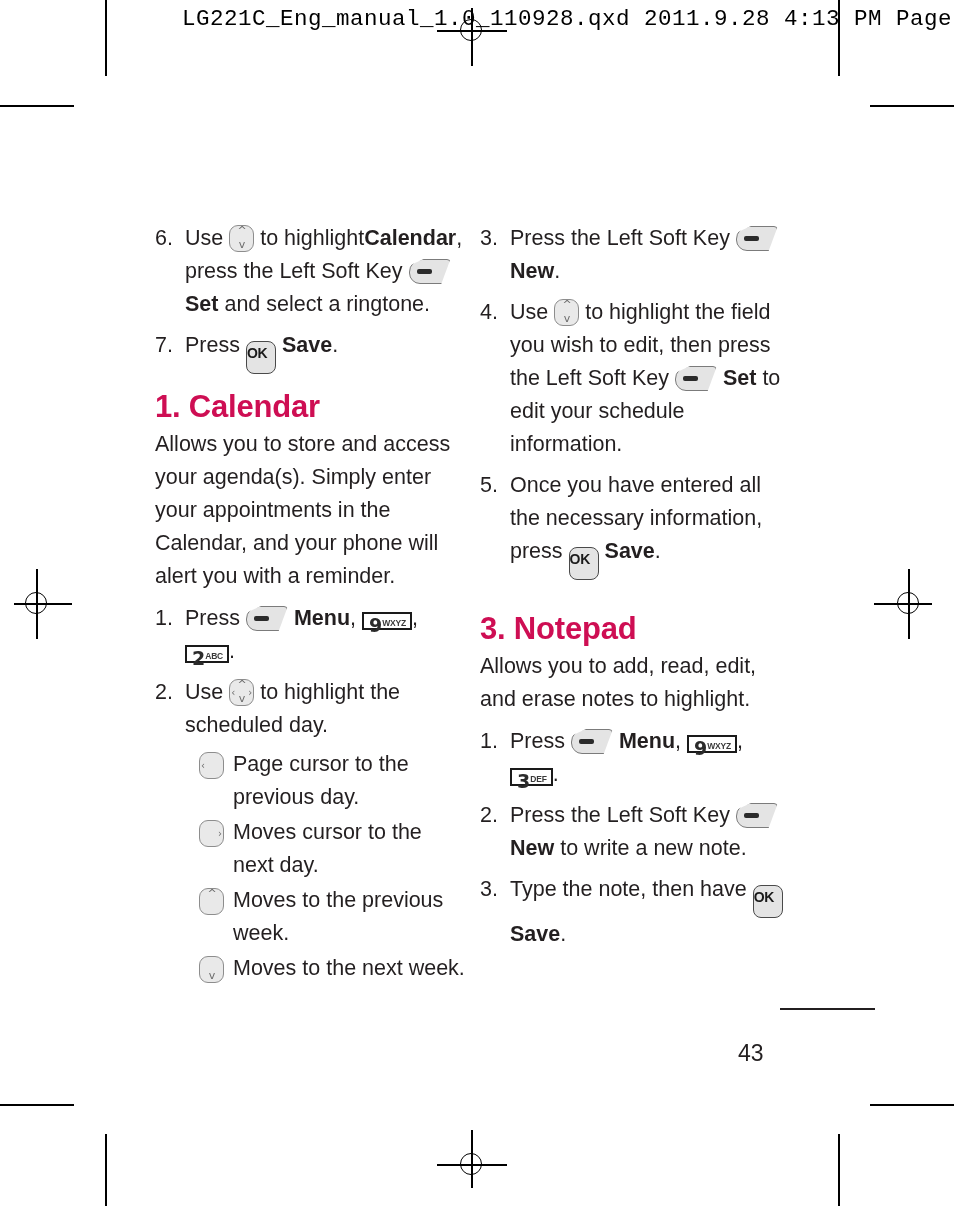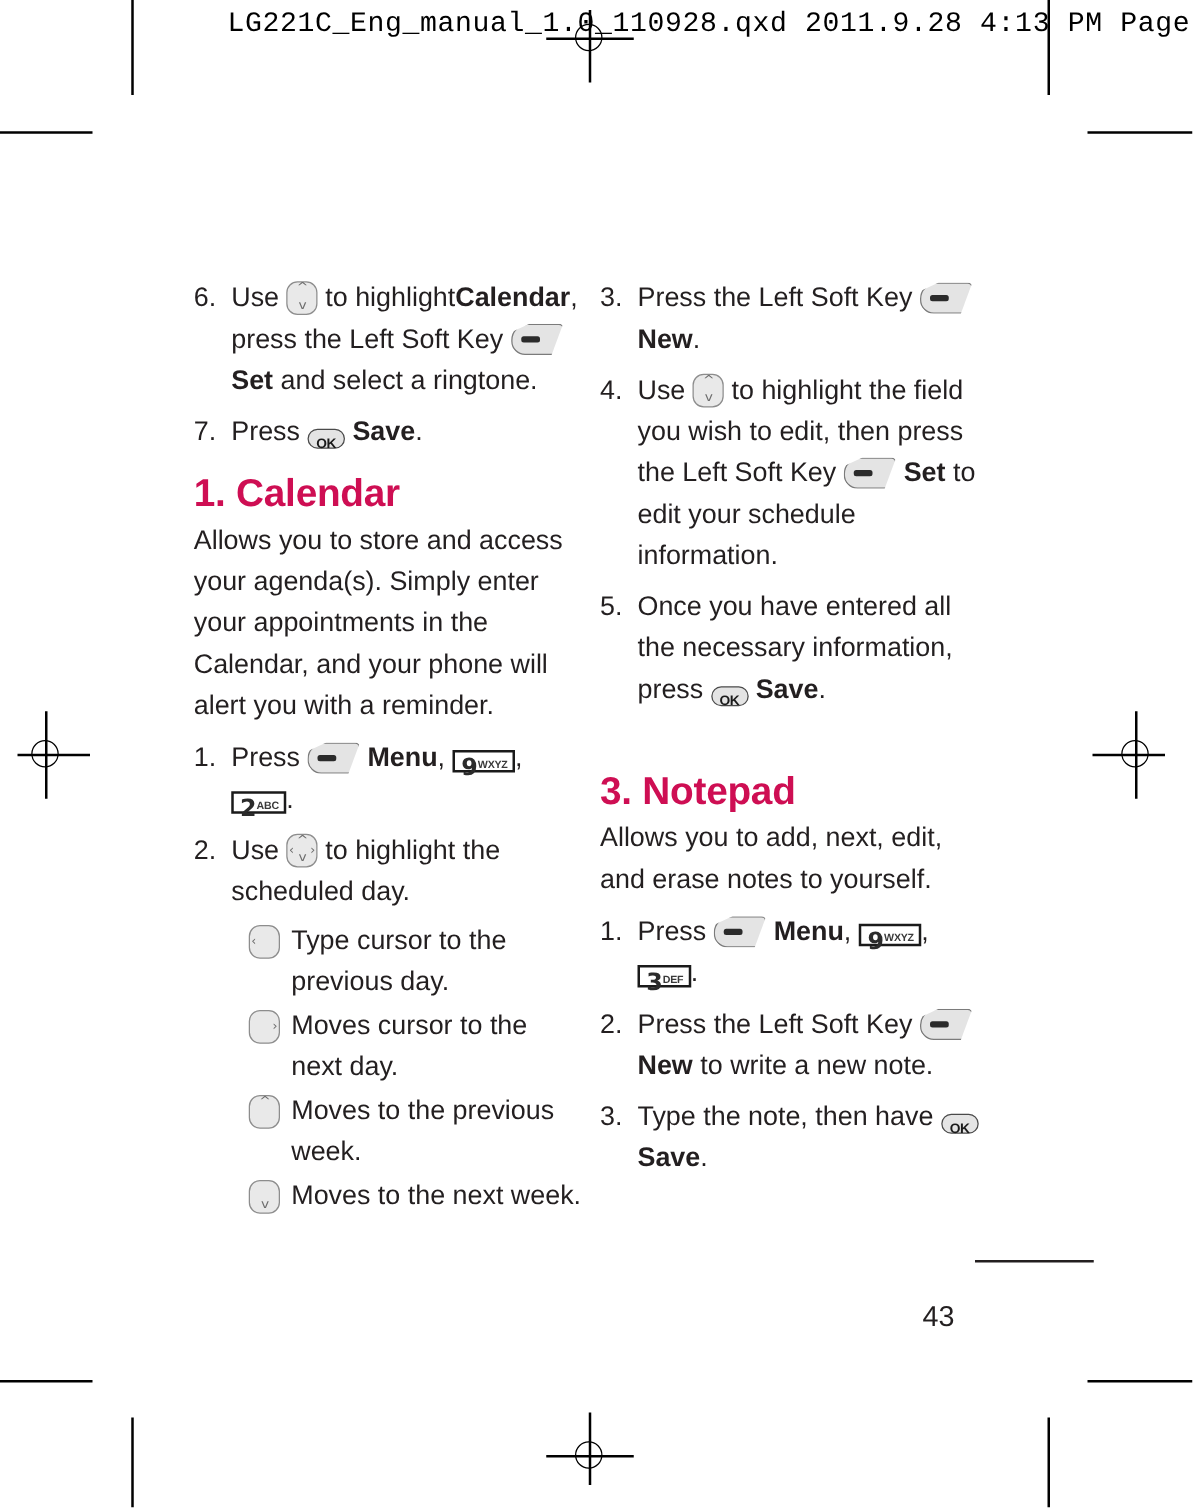--- a/index.html
+++ b/index.html
@@ -133,27 +133,27 @@
   }
   .navkey .ar-up    { top: 0px;    left: 50%; transform: translateX(-50%) scaleX(1.1); }
   .navkey .ar-down  { bottom: 1px; left: 50%; transform: translateX(-50%) scaleX(1.1); }
   .navkey .ar-left  { left: 1px;   top: 50%;  transform: translateY(-50%); }
   .navkey .ar-right { right: 1px;  top: 50%;  transform: translateY(-50%); }
 
   
   .okkey {
     display: inline-block;
     width: 30px;
-    height: 16px;
+    height: 33px;
     border-radius: 8px;
     background: #e4e4e4;
     border: 1.6px solid #4a4a4a;
     box-sizing: border-box;
-    text-align: center;
-    font-size: 11px;
+    text-align: left;
+    font-size: 14px;
     line-height: 23px;
     font-weight: bold;
     letter-spacing: -0.3px;
     color: #1a1a1a;
     font-family: "Liberation Sans", sans-serif;
     vertical-align: -6px;
   }
 
   
   .softkey {
@@ -301,21 +301,21 @@
       <span class="num">2.</span><span>Use</span>
       <span class="navkey glyph"><span class="ar ar-up">^</span><span class="ar ar-down">v</span><span class="ar ar-left">‹</span><span class="ar ar-right">›</span></span>
       <span>to highlight the scheduled day.</span>
     </div>
 
     <div class="keylist">
       <div class="keyrow">
         <span class="navkey">
             <span class="ar ar-left">‹</span>
           </span>
-        <span>Type cursor to the previous day.</span>
+        <span>Page cursor to the previous day.</span>
       </div>
       <div class="keyrow">
         <span class="navkey">
             <span class="ar ar-right">›</span>
           </span>
         <span>Moves cursor to the next day.</span>
       </div>
       <div class="keyrow">
         <span class="navkey">
             <span class="ar ar-up">^</span>
@@ -348,22 +348,22 @@
       <b>Set</b>
       <span>to edit your schedule information.</span>
     </div>
 
     <div class="step">
       <span class="num">5.</span><span>Once you have entered all the necessary information, press</span>
       <span class="okkey glyph">OK</span>
       <b>Save</b><span>.</span>
     </div>
 
-    <h2 class="section" style="color:#ce0e53; margin-top:46px;">3. Notepad</h2>
-    <p class="intro">Allows you to add, next, edit, and erase notes to yourself.</p>
+    <h2 class="section" style="color:#ce0e53; margin-top:30px;">3. Notepad</h2>
+    <p class="intro">Allows you to add, read, edit, and erase notes to highlight.</p>
 
     <div class="step">
       <span class="num">1.</span><span>Press</span>
       <span class="softkey glyph"><span class="body"></span><span class="dash"></span></span>
       <b>Menu</b><span>,</span>
       <span class="numkey glyph"><span class="d">9</span><span class="s">WXYZ</span></span><span>,</span>
       <span class="numkey glyph"><span class="d">3</span><span class="s">DEF</span></span><span>.</span>
     </div>
 
     <div class="step">

